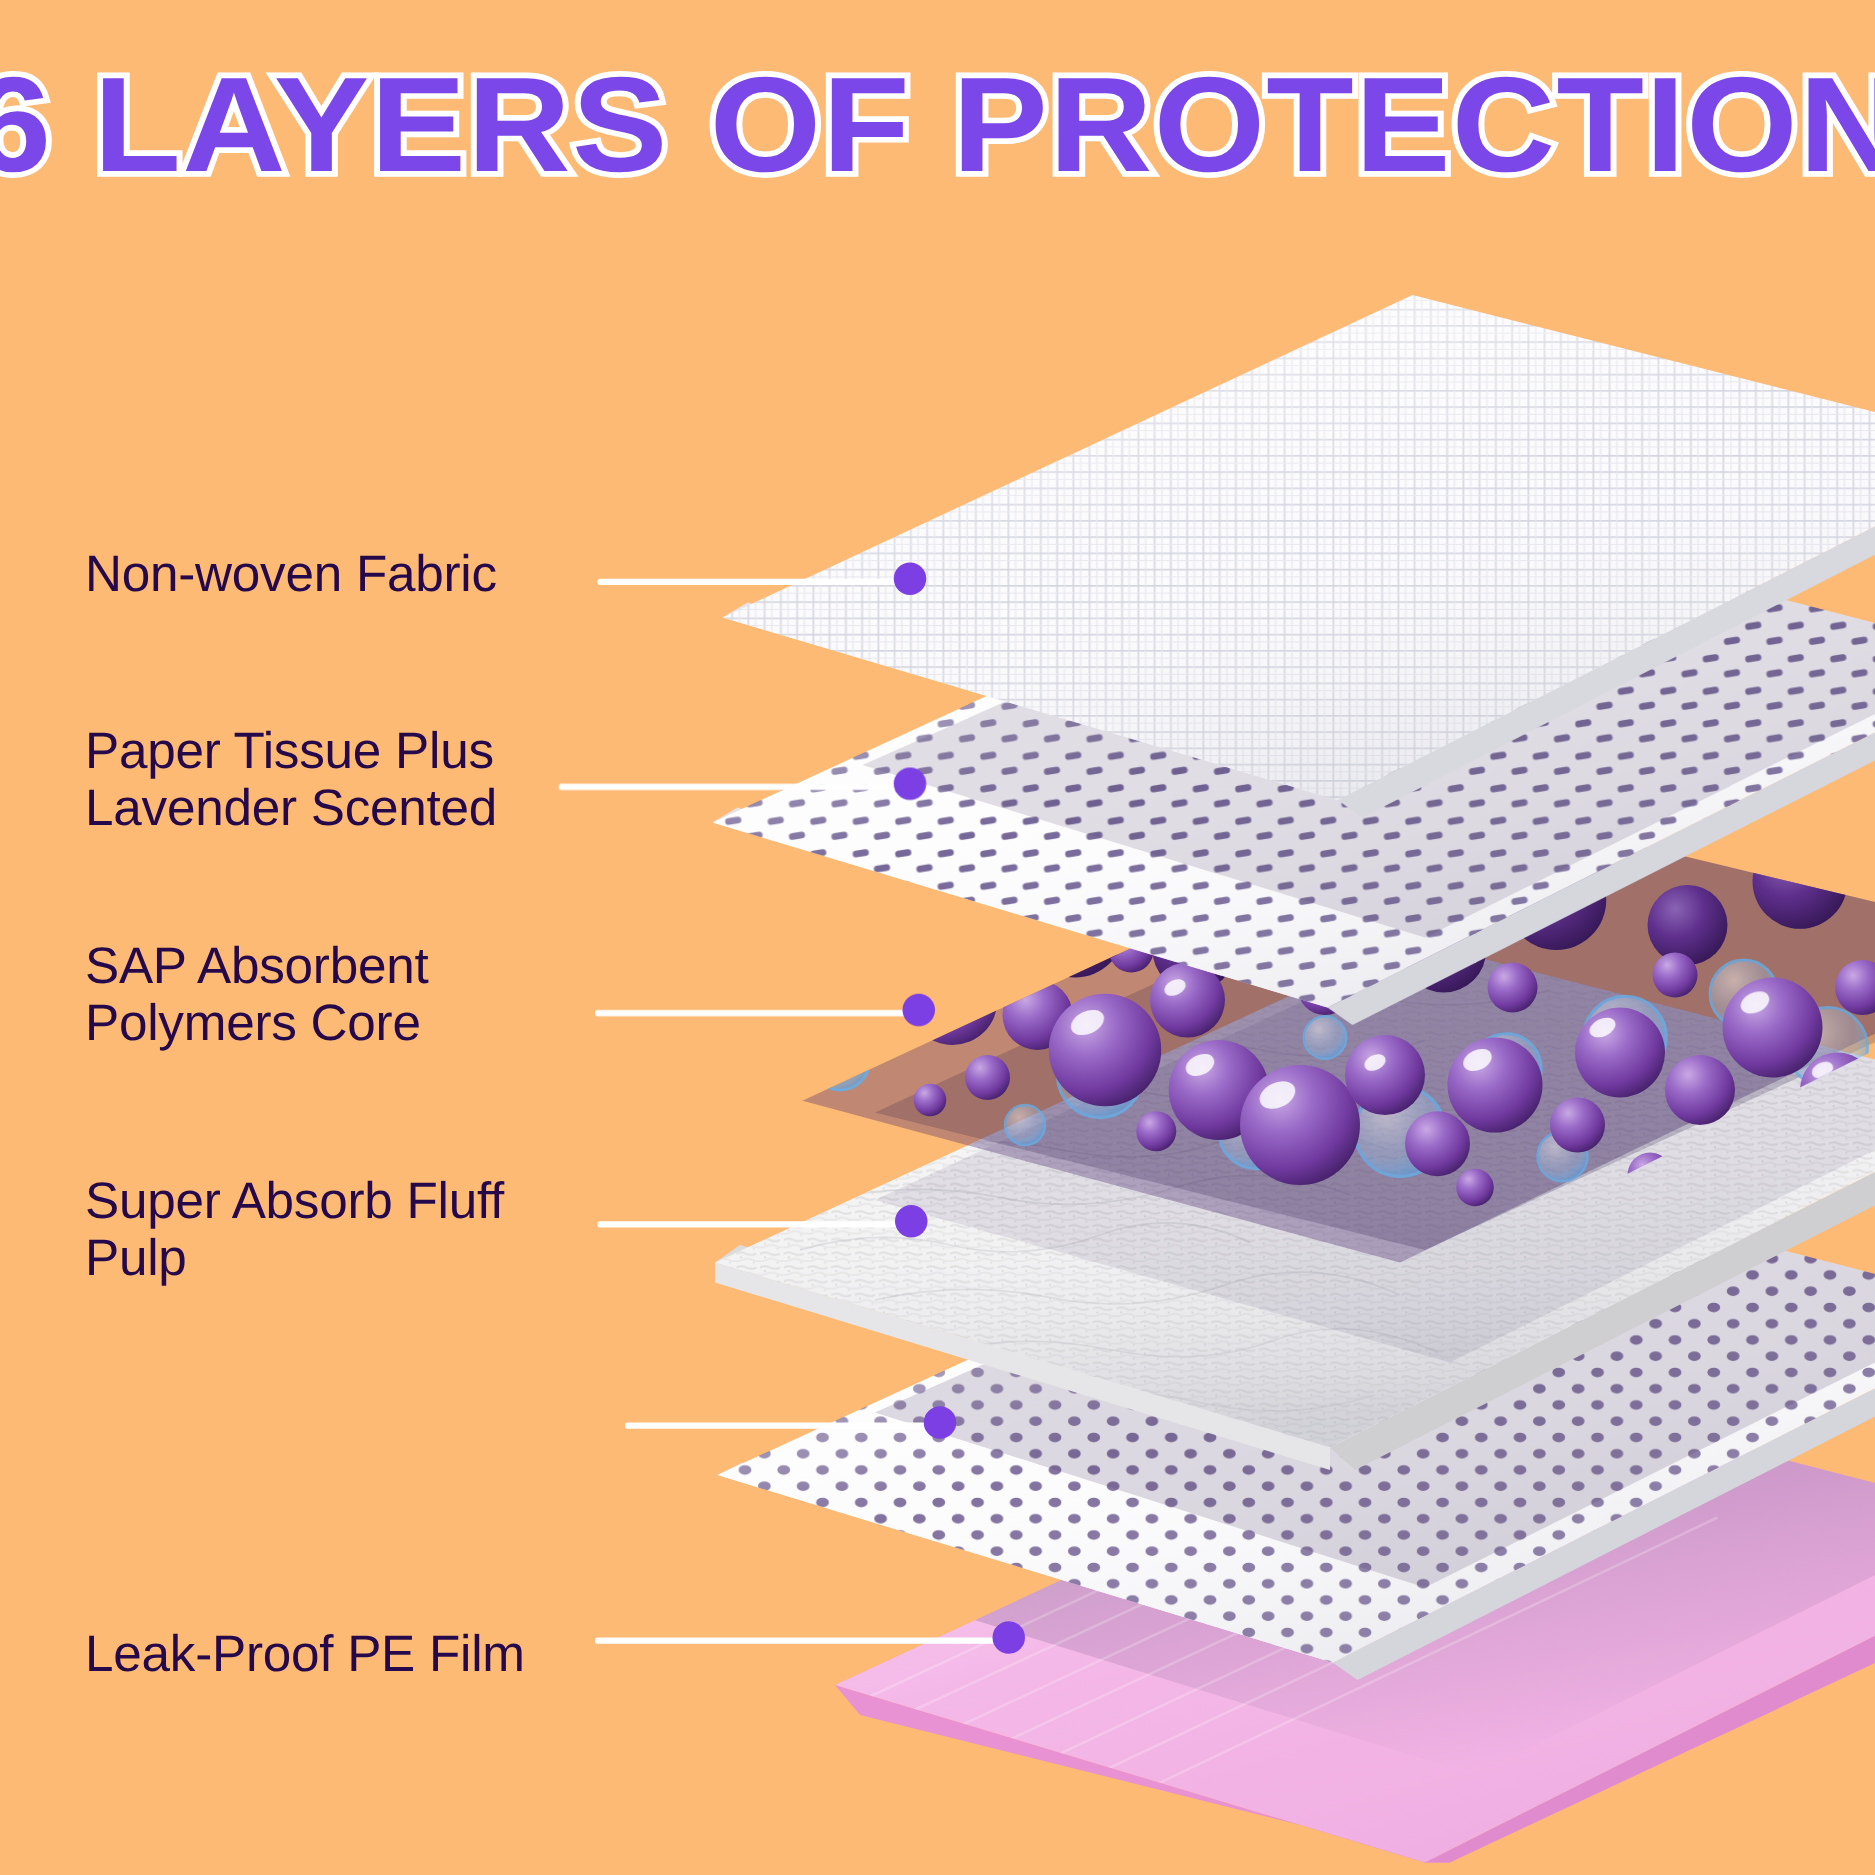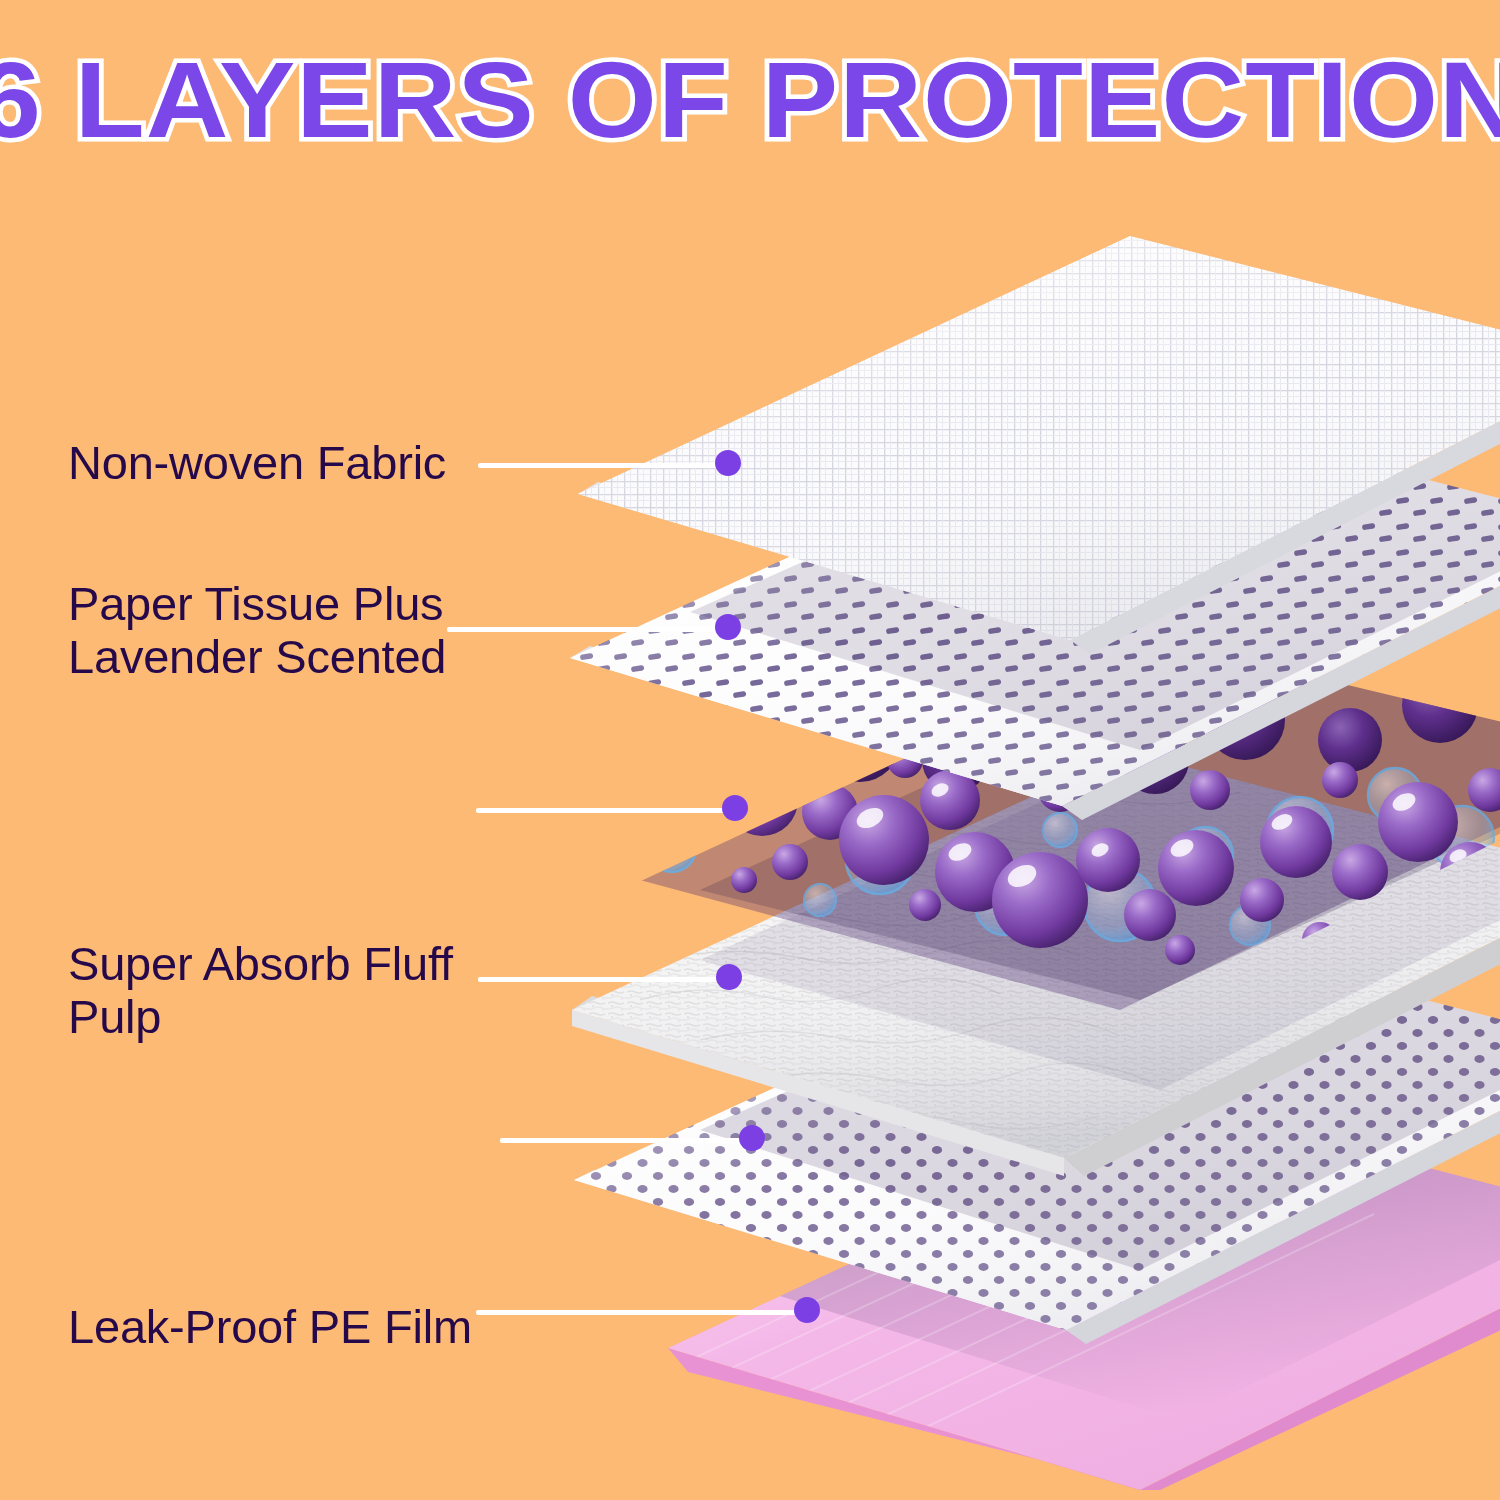--- a/index.html
+++ b/index.html
@@ -49,21 +49,21 @@
     top: 0;
     width: 1500px;
     height: 1500px;
   }
 
   
   .leader-label {
     position: absolute;
     color: #25094a;
     font-family: "Liberation Sans", sans-serif;
-    font-size: 47px;
+    font-size: 41px;
     line-height: 1.12;
     font-weight: 400;
     white-space: pre-line;
     letter-spacing: -0.2px;
   }
 
   .leader-line {
     position: absolute;
     height: 5px;
     background: #ffffff;
@@ -362,20 +362,22 @@
   <div class="leader-dot" style="left: 715px; top: 450px; background: rgb(123, 63, 228);"></div>
   <div class="leader-label" style="left: 68px; top: 437px; color: rgb(37, 9, 74);">Non-woven Fabric</div>
 
   <div class="leader-line" style="left: 447px; top: 627px; width: 280px; background: rgb(255, 255, 255);"></div>
   <div class="leader-dot" style="left: 715px; top: 614px; background: rgb(123, 63, 228);"></div>
   <div class="leader-label" style="left: 68px; top: 578px; color: rgb(37, 9, 74);">Paper Tissue Plus
 Lavender Scented</div>
 
   <div class="leader-line" style="left: 476px; top: 808px; width: 252px; background: rgb(255, 255, 255);"></div>
   <div class="leader-dot" style="left: 722px; top: 795px; background: rgb(123, 63, 228);"></div>
+  <div class="leader-label" style="left: 68px; top: 750px; color: rgb(37, 9, 74);">SAP Absorbent
+Polymers Core</div>
 
   <div class="leader-line" style="left: 478px; top: 977px; width: 243px; background: rgb(255, 255, 255);"></div>
   <div class="leader-dot" style="left: 716px; top: 964px; background: rgb(123, 63, 228);"></div>
   <div class="leader-label" style="left: 68px; top: 938px; color: rgb(37, 9, 74);">Super Absorb Fluff
 Pulp</div>
 
   <div class="leader-line" style="left: 500px; top: 1138px; width: 245px; background: rgb(255, 255, 255);"></div>
   <div class="leader-dot" style="left: 739px; top: 1125px; background: rgb(123, 63, 228);"></div>
 
   <div class="leader-line" style="left: 476px; top: 1310px; width: 326px; background: rgb(255, 255, 255);"></div>

